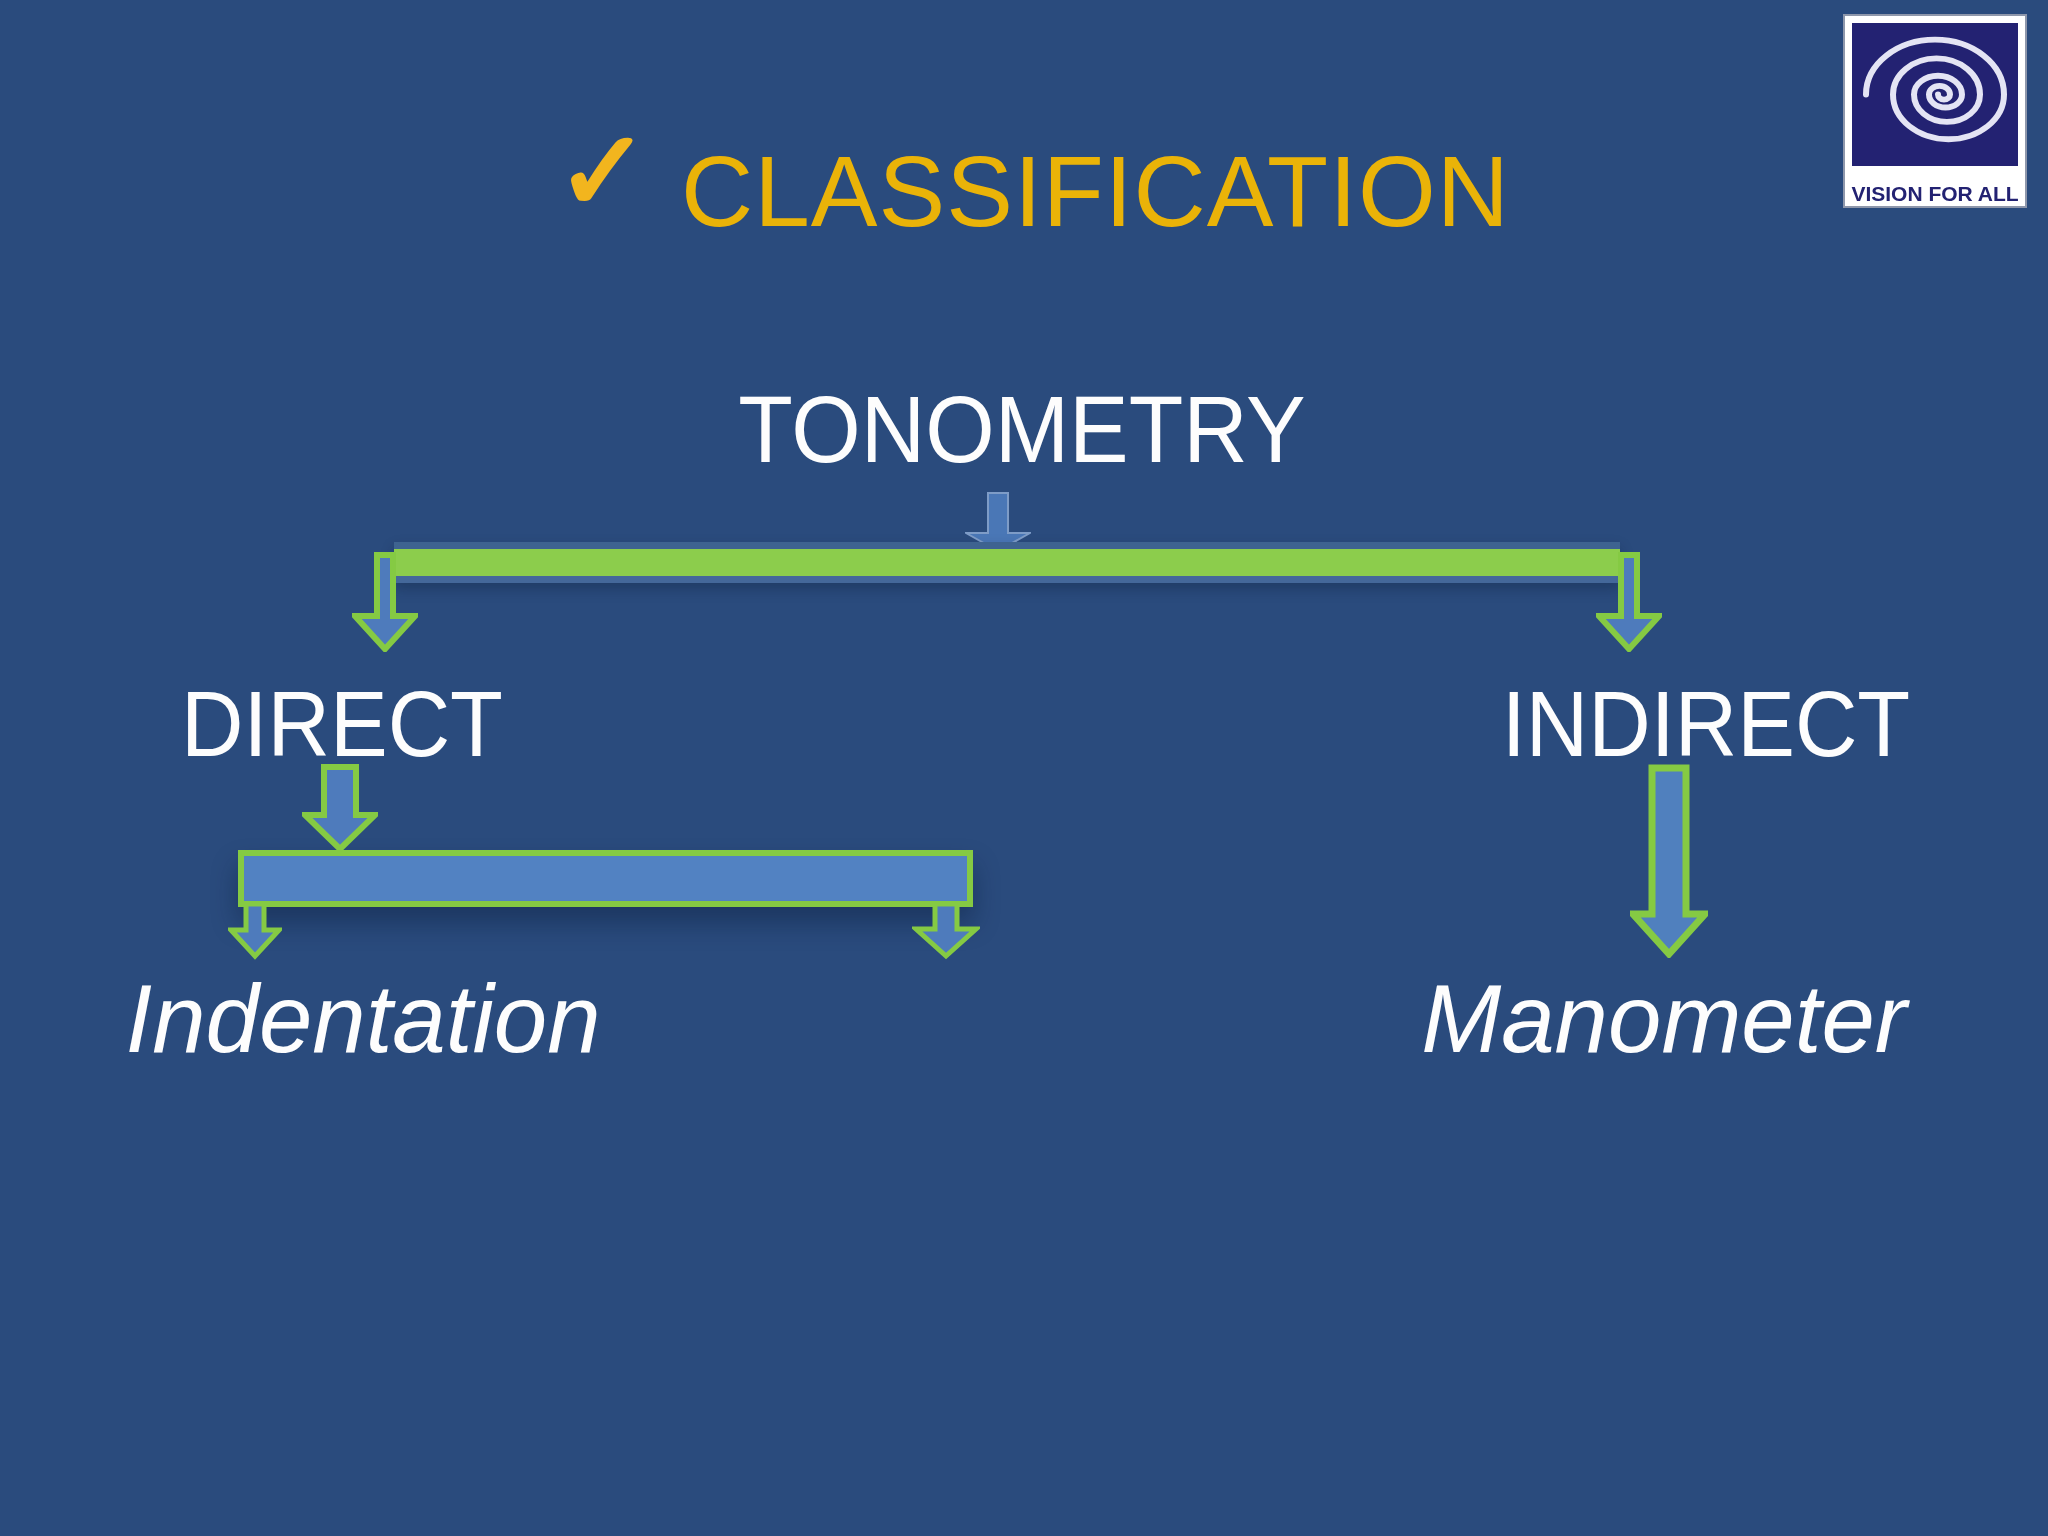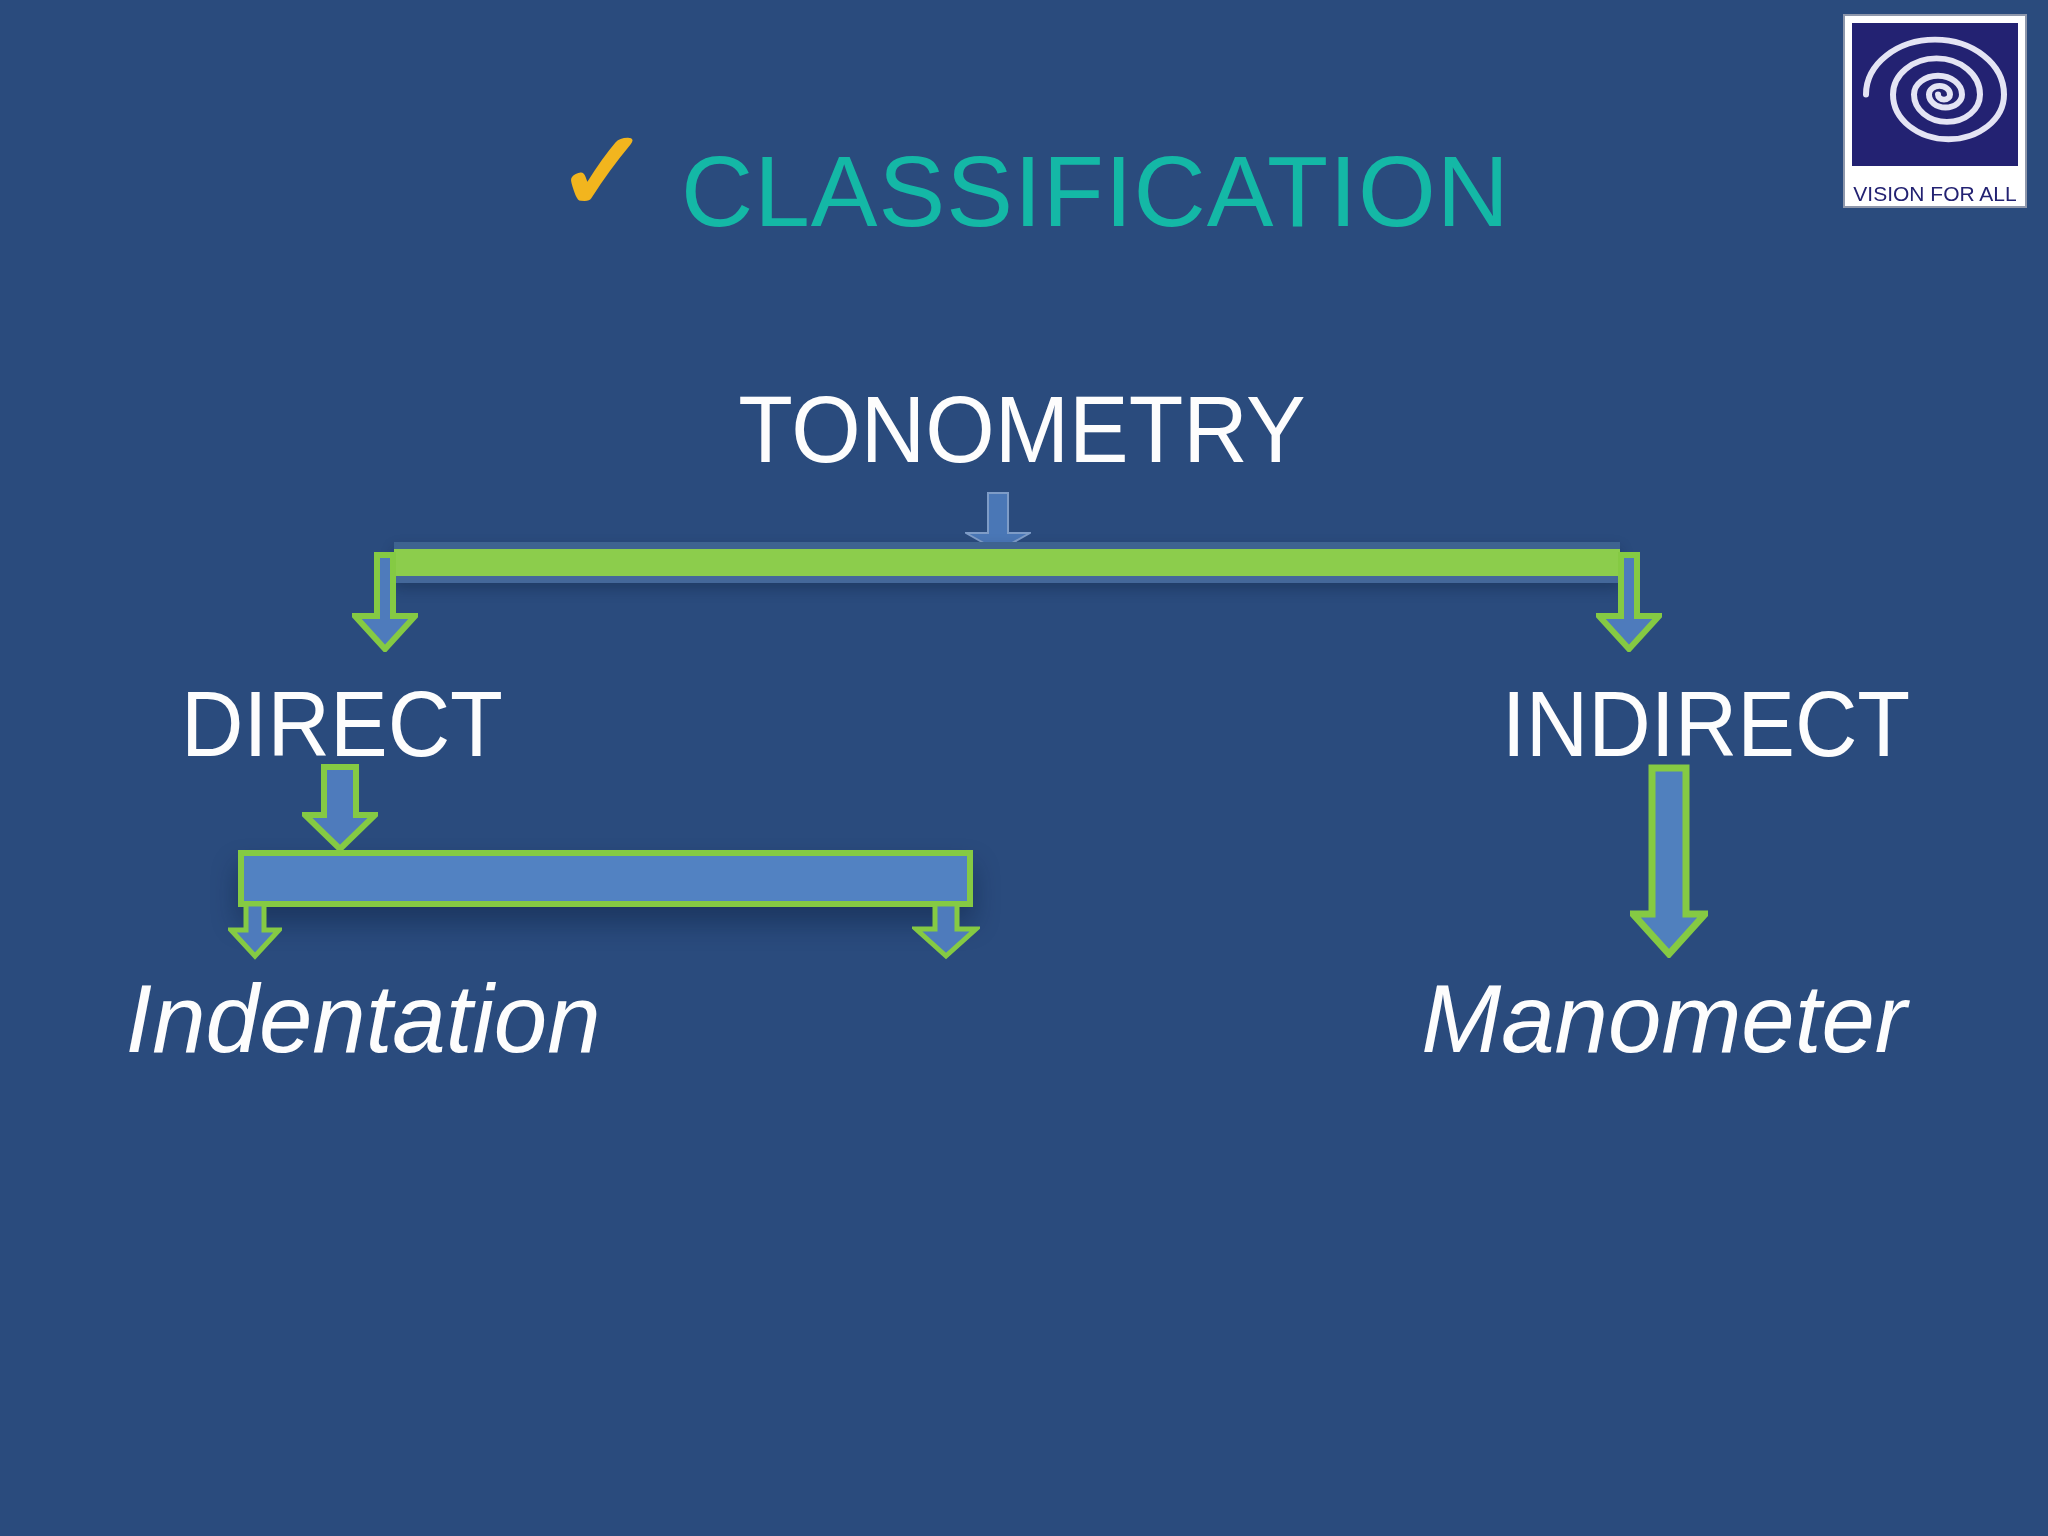--- a/index.html
+++ b/index.html
@@ -13,36 +13,36 @@
   .abs{position:absolute;}
   
   .check{
     left:556px;top:116px;
     font-size:112px;font-weight:bold;line-height:1;
     color:#F2B51E;
   }
   .title-text{
     left:681px;top:141px;
     font-size:100px;line-height:1;letter-spacing:1px;
-    color:#14b8a6;white-space:nowrap;
+    color:#eab308;white-space:nowrap;
   }
   
   .logo{
     left:1843px;top:14px;width:184px;height:194px;
     background:#ffffff;border:2px solid #8e97ab;
     box-sizing:border-box;padding:7px 7px 0 7px;
   }
   .logo-emblem{
     width:166px;height:143px;background:#232272;
     display:flex;align-items:center;justify-content:center;
   }
   .logo-caption{
     width:166px;height:56px;
     display:flex;align-items:center;justify-content:center;
-    color:#232272;font-size:21px;font-weight:400;letter-spacing:0px;
+    color:#232272;font-size:21px;font-weight:700;letter-spacing:0px;
     white-space:nowrap;
   }
   
   .node{
     color:#FDFDFD;line-height:1;white-space:nowrap;
     transform:translateX(-50%);
   }
   .caps{transform:translateX(-50%) scaleX(0.94);}
   .n-root{left:1022px;top:382px;font-size:95px;}
   .n-direct{left:342px;top:678px;font-size:92px;}

